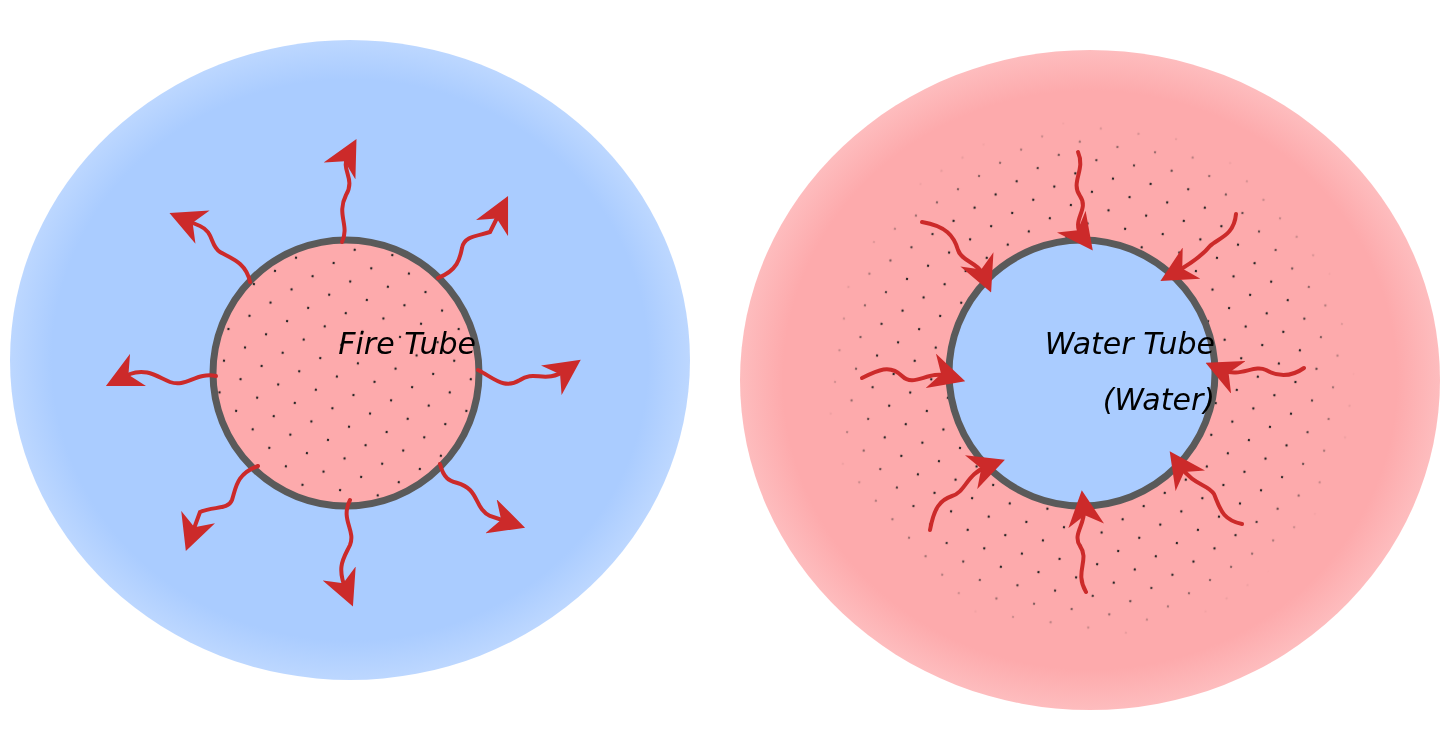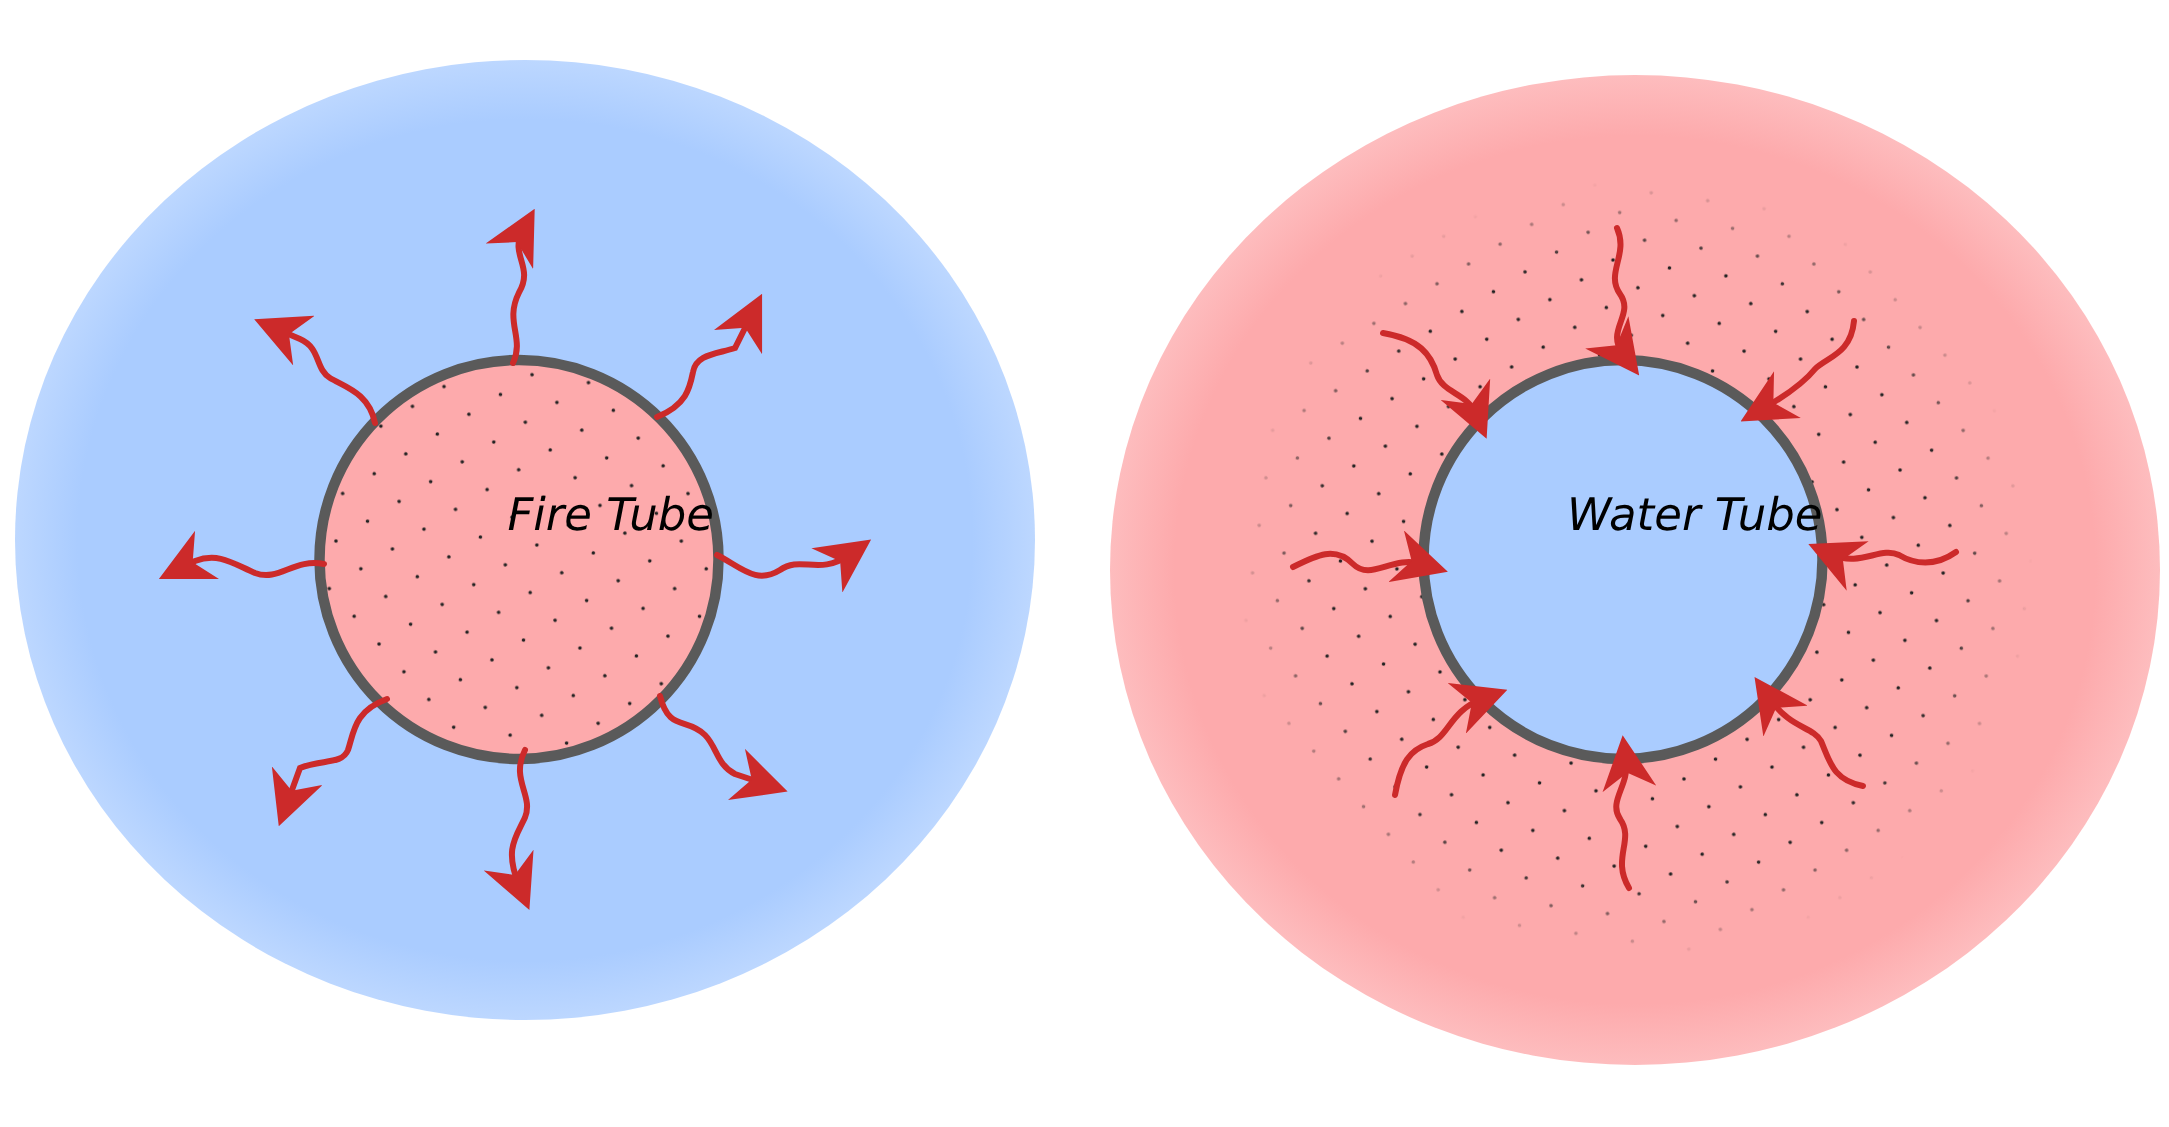--- a/index.html
+++ b/index.html
@@ -73,13 +73,14 @@
       <path d="M1086,592 C1074,572 1090,560 1080,546 C1072,534 1086,524 1084,508"></path>
     </g>
   </g>
 </svg>
 
 <div class="label" style="left:216px; top:316px;">
   <div>Fire Tube</div>
 </div>
 <div class="label" style="left:955px; top:316px;">
   <div>Water Tube</div>
+  <div>(Water)</div>
 </div>
 
 </body></html>

